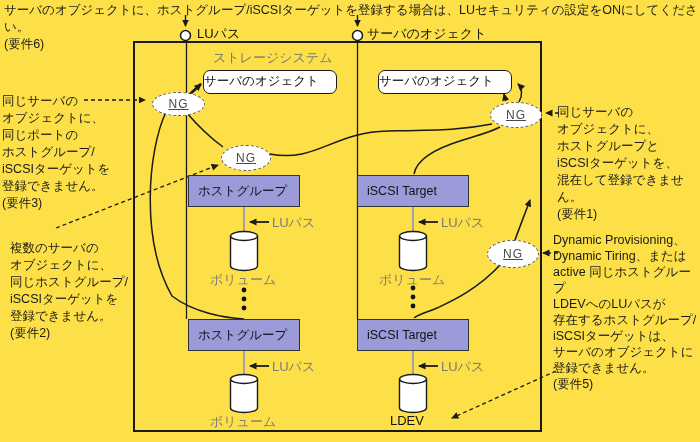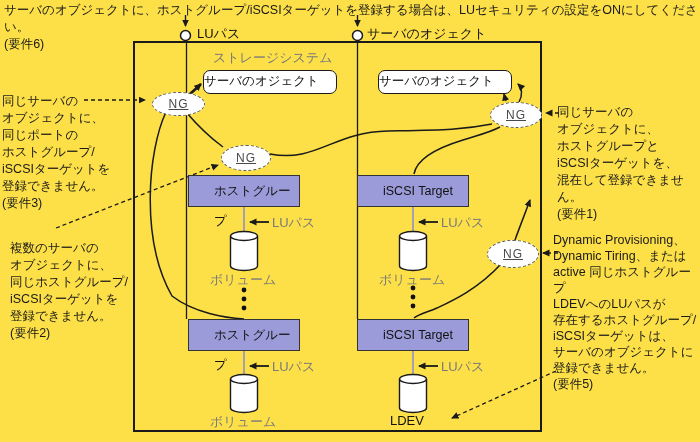--- a/index.html
+++ b/index.html
@@ -14,21 +14,21 @@
   .outer-box{
     left:133px;top:41px;width:409px;height:391px;
     border:2px solid #1a1a1a;box-sizing:border-box;background:transparent;
   }
   .server-box{
     width:134px;height:24px;background:#fff;border:1.4px solid #1a1a1a;border-radius:7px;
     box-sizing:border-box;text-align:left;line-height:21px;font-size:12.5px;
   }
   .group-box{
     width:112px;height:32px;background:#9b9bda;border:1px solid #333;
-    box-sizing:border-box;font-size:12.5px;line-height:30px;padding-left:25px;color:#111;
+    box-sizing:border-box;font-size:12.5px;line-height:30px;padding-left:9px;color:#111;
   }
   .ng-oval{
     background:#fff;border:1.4px dashed #5a5a5a;border-radius:50%;
     display:flex;align-items:center;justify-content:center;
     font-size:12px;color:#4a4a4a;letter-spacing:1px;text-decoration:underline;
   }
   .lbl13{font-size:13px;line-height:15px;}
   svg{position:absolute;left:0;top:0;}
 </style>
 </head>

